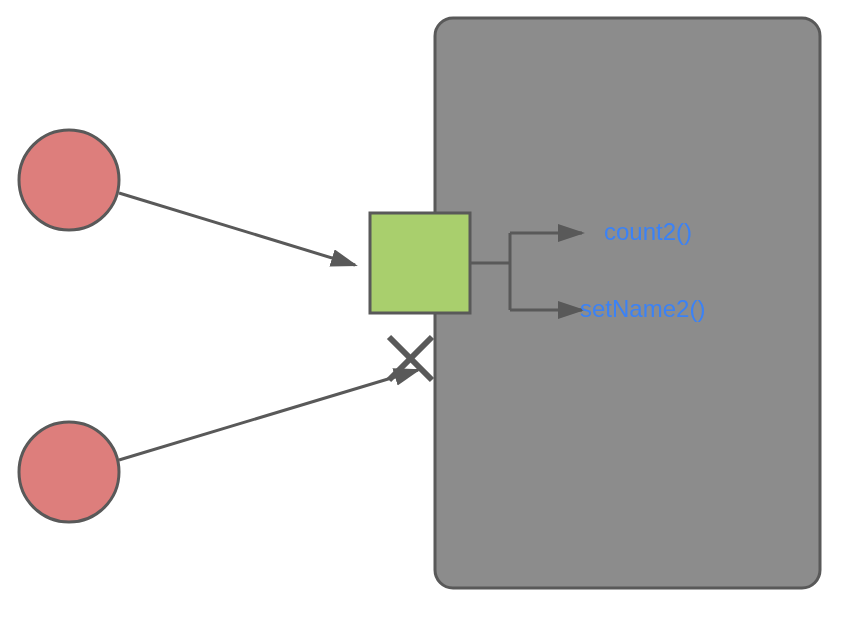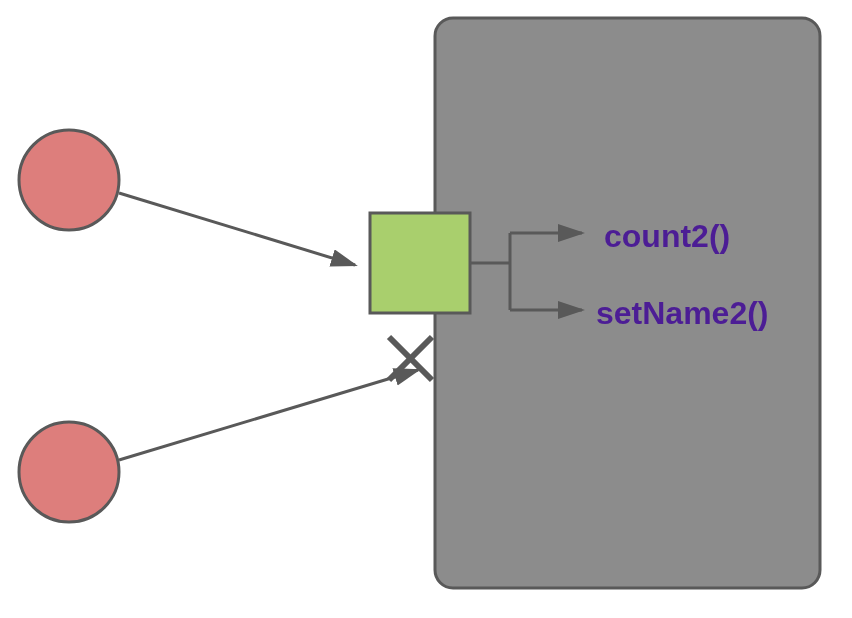--- a/index.html
+++ b/index.html
@@ -6,23 +6,23 @@
     body {
       width: 852px;
       height: 618px;
       background: #ffffff;
       position: relative;
       font-family: "Segoe UI", Arial, sans-serif;
     }
     svg { display: block; }
     .method-label {
       position: absolute;
-      font-size: 32px;
-      color: #4c1d95;
-      font-weight: 700;
+      font-size: 24px;
+      color: #3b82f6;
+      font-weight: 400;
     }
   </style>
 </head>
 <body>
 
 <svg width="852" height="618">
   <defs>
     <marker id="arrowhead" markerWidth="10" markerHeight="10" refX="8" refY="3" orient="auto" markerUnits="strokeWidth">
       <path d="M0,0 L9,3 L0,6 Z" fill="#595959"></path>
     </marker>
@@ -52,13 +52,13 @@
     <line x1="510" y1="233" x2="510" y2="310"></line>
 
     <line x1="510" y1="233" x2="582" y2="233" marker-end="url(#arrowhead)"></line>
 
     <line x1="510" y1="310" x2="582" y2="310" marker-end="url(#arrowhead)"></line>
   </g>
 </svg>
 
 <div class="method-label" style="left:604px; top:218px;">count2()</div>
 
-<div class="method-label" style="left:596px; top:295px;">setName2()</div>
+<div class="method-label" style="left:580px; top:295px;">setName2()</div>
 
 </body></html>

